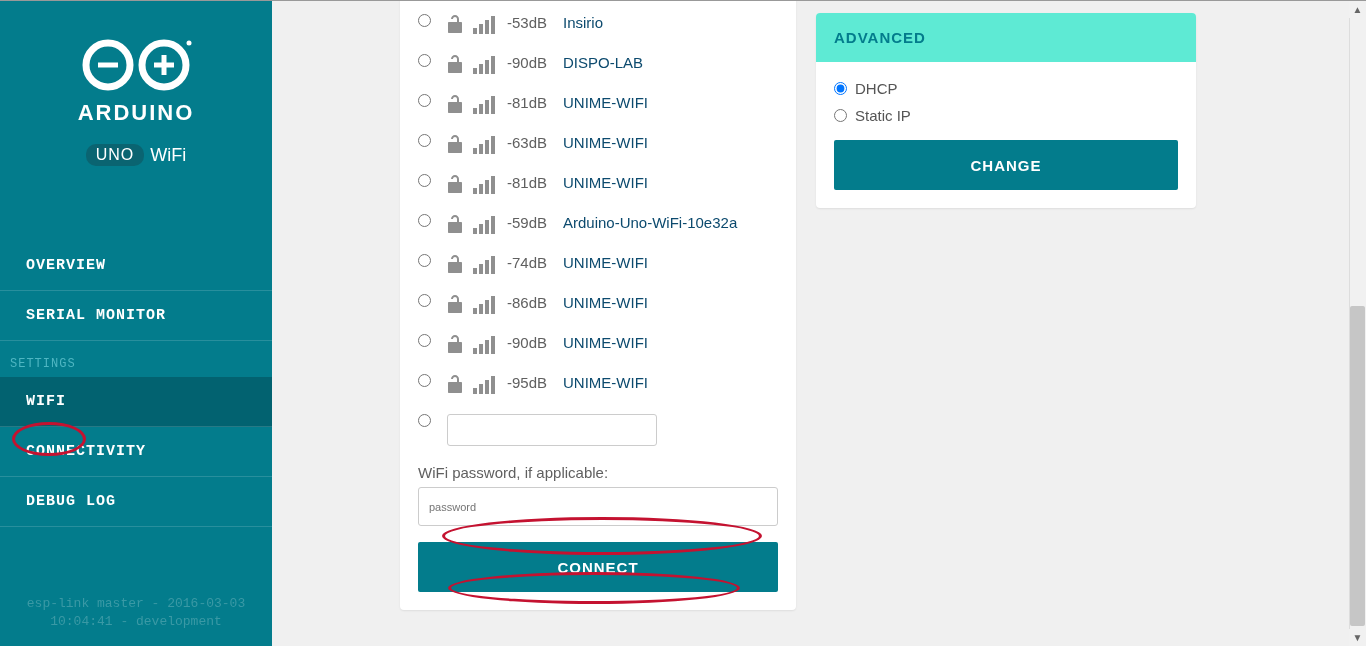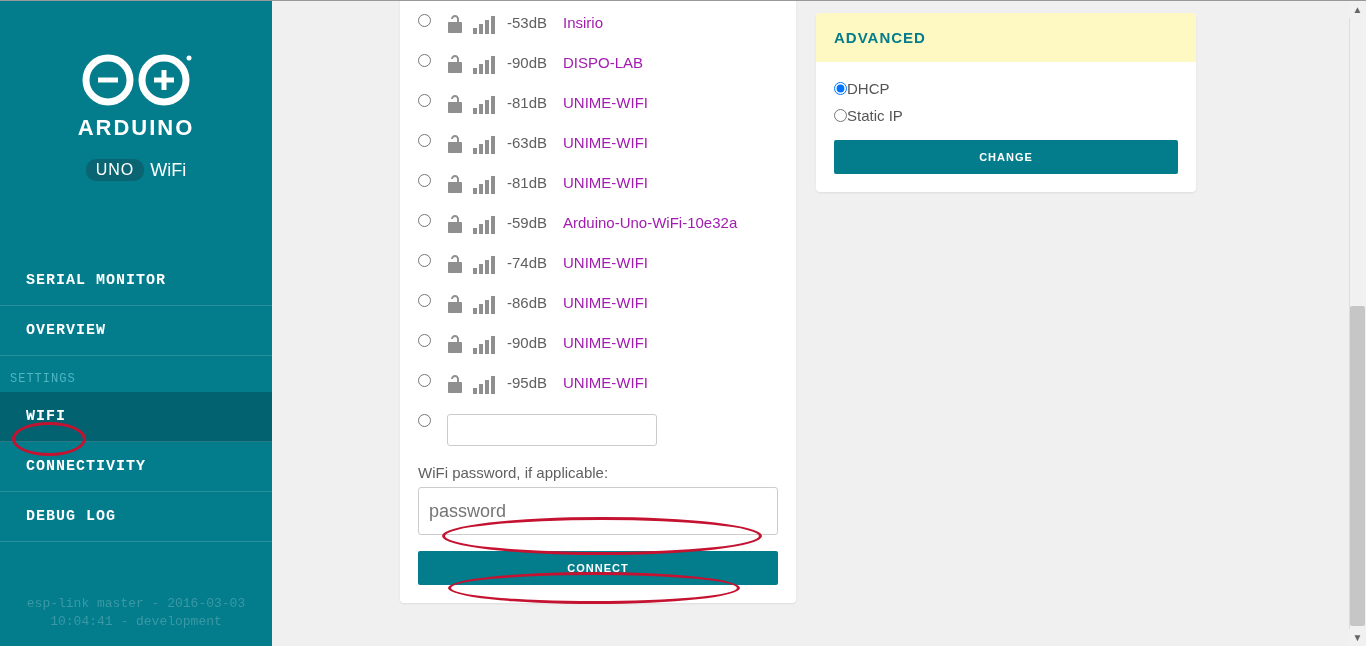--- a/index.html
+++ b/index.html
@@ -1,45 +1,45 @@
 <!DOCTYPE html>
 <html><head>
 <meta charset="utf-8">
 <style>
 * { margin: 0; padding: 0; box-sizing: border-box; }
 body { font-family: Arial, Helvetica, sans-serif; background: #fff; width: 1366px; height: 646px; overflow: hidden; position: relative; border-top: 1px solid #999; }
 .page { display: flex; height: 100%; }
 .sidebar { width: 272px; background: #037c8c; color: #fff; display: flex; flex-direction: column; position: relative; }
-.logo-area { padding: 50px 0 25px 0; text-align: center; }
+.logo-area { padding: 35px 0 25px 0; text-align: center; }
 .logo-svg { display: block; margin: 0 auto 6px; }
 .logo-text { font-size: 22px; font-weight: bold; letter-spacing: 2px; color: #fff; margin-top: 2px; }
 .logo-sub { margin-top: 18px; display: inline-flex; align-items: center; gap: 6px; }
 .logo-sub .uno { background: #0a6471; color: #fff; padding: 2px 10px; border-radius: 10px; font-size: 16px; font-weight: normal; letter-spacing: 1px; }
 .logo-sub .wifi { color: #fff; font-size: 18px; }
 .nav { margin-top: 50px; }
 .nav-item { display: block; padding: 16px 26px; color: #fff; font-size: 15px; font-weight: bold; letter-spacing: 1px; border-bottom: 1px solid rgba(255,255,255,0.15); cursor: pointer; font-family: "Courier New", monospace; }
 .nav-item.active { background: #026270; position: relative; }
 .nav-section { padding: 16px 10px 6px 10px; color: #4fb6c2; font-size: 12px; letter-spacing: 1px; font-family: "Courier New", monospace; }
 .sidebar-footer { position: absolute; bottom: 15px; left: 0; right: 0; text-align: center; color: #3a99a5; font-family: "Courier New", monospace; font-size: 13px; line-height: 1.4; }
 .main { flex: 1; background: #f0f0f0; padding: 0 20px; display: flex; gap: 20px; align-items: flex-start; position: relative; }
 .panel { background: #fff; border-radius: 4px; box-shadow: 0 1px 2px rgba(0,0,0,0.08); }
 .wifi-panel { width: 396px; margin-left: 108px; padding: 10px 18px 18px 18px; margin-top: -5px; }
 .network-row { display: flex; align-items: flex-start; padding: 8px 0; gap: 10px; }
 .network-row input[type=radio] { margin-right: 6px; }
 .icon { color: #8f8f8f; }
 .db { color: #606060; font-size: 15px; min-width: 46px; }
-.ssid { color: #a21caf; font-size: 15px; }
+.ssid { color: #0c4a6e; font-size: 15px; }
 .custom-ssid { height: 32px; width: 210px; border: 1px solid #ccc; border-radius: 3px; padding: 0 8px; font-size: 14px; }
 .pw-label { color: #606060; font-size: 15px; margin: 10px 0 6px 0; }
-.pw-input { width: 100%; height: 48px; border: 1px solid #ccc; border-radius: 3px; padding: 0 10px; font-size: 18px; }
-.btn { display: block; width: 100%; background: #037c8c; color: #fff; border: none; height: 34px; font-size: 11px; font-weight: bold; letter-spacing: 1px; border-radius: 2px; margin-top: 16px; cursor: pointer; }
+.pw-input { width: 100%; height: 39px; border: 1px solid #ccc; border-radius: 3px; padding: 0 10px; font-size: 11px; }
+.btn { display: block; width: 100%; background: #037c8c; color: #fff; border: none; height: 50px; font-size: 15px; font-weight: bold; letter-spacing: 1px; border-radius: 2px; margin-top: 16px; cursor: pointer; }
 .adv-panel { width: 380px; margin-top: 12px; }
-.adv-header { background: #fef9c3; padding: 16px 18px; font-weight: bold; color: #037c8c; font-size: 15px; letter-spacing: 1px; border-radius: 4px 4px 0 0; }
+.adv-header { background: #5eead4; padding: 16px 18px; font-weight: bold; color: #037c8c; font-size: 15px; letter-spacing: 1px; border-radius: 4px 4px 0 0; }
 .adv-body { padding: 18px; }
-.adv-body label { display: flex; align-items: center; color: #555; font-size: 15px; margin-bottom: 10px; }
+.adv-body label { display: flex; align-items: center; gap: 8px; color: #555; font-size: 15px; margin-bottom: 10px; }
 .scrollbar { position: absolute; right: 0; top: 0; width: 17px; height: 100%; background: #f1f1f1; border-left: 1px solid #ddd; }
 .scroll-thumb { position: absolute; right: 1px; top: 305px; width: 15px; height: 320px; background: #c6c6c6; border-radius: 2px; }
 .scroll-arrow { position: absolute; right: 0; width: 17px; height: 17px; background: #f1f1f1; text-align: center; font-size: 10px; color: #666; line-height: 17px; }
 .scroll-arrow.up { top: 0; }
 .scroll-arrow.down { bottom: 0; }
 .annot { position: absolute; border: 3px solid #c41230; border-radius: 50%; pointer-events: none; }
 .annot-wifi { left: 12px; top: 421px; width: 74px; height: 34px; }
 .annot-pw { left: 442px; top: 516px; width: 320px; height: 38px; }
 .annot-connect { left: 448px; top: 571px; width: 292px; height: 32px; }
 svg.lock-ico { width: 16px; height: 20px; }
@@ -61,22 +61,22 @@
         <line x1="88" y1="19" x2="88" y2="39" stroke="#fff" stroke-width="5"></line>
         <circle cx="113" cy="7" r="2.5" fill="#fff"></circle>
       </svg>
       <div class="logo-text">ARDUINO</div>
       <div class="logo-sub">
         <span class="uno">UNO</span>
         <span class="wifi">WiFi</span>
       </div>
     </div>
     <div class="nav">
+      <div class="nav-item">OVERVIEW</div>
       <div class="nav-item">SERIAL MONITOR</div>
-      <div class="nav-item">OVERVIEW</div>
       <div class="nav-section">SETTINGS</div>
       <div class="nav-item active">WIFI</div>
       <div class="nav-item">CONNECTIVITY</div>
       <div class="nav-item">DEBUG LOG</div>
     </div>
     <div class="sidebar-footer">
       <div>esp-link master - 2016-03-03</div>
       <div>10:04:41 - development</div>
     </div>
   </div>

